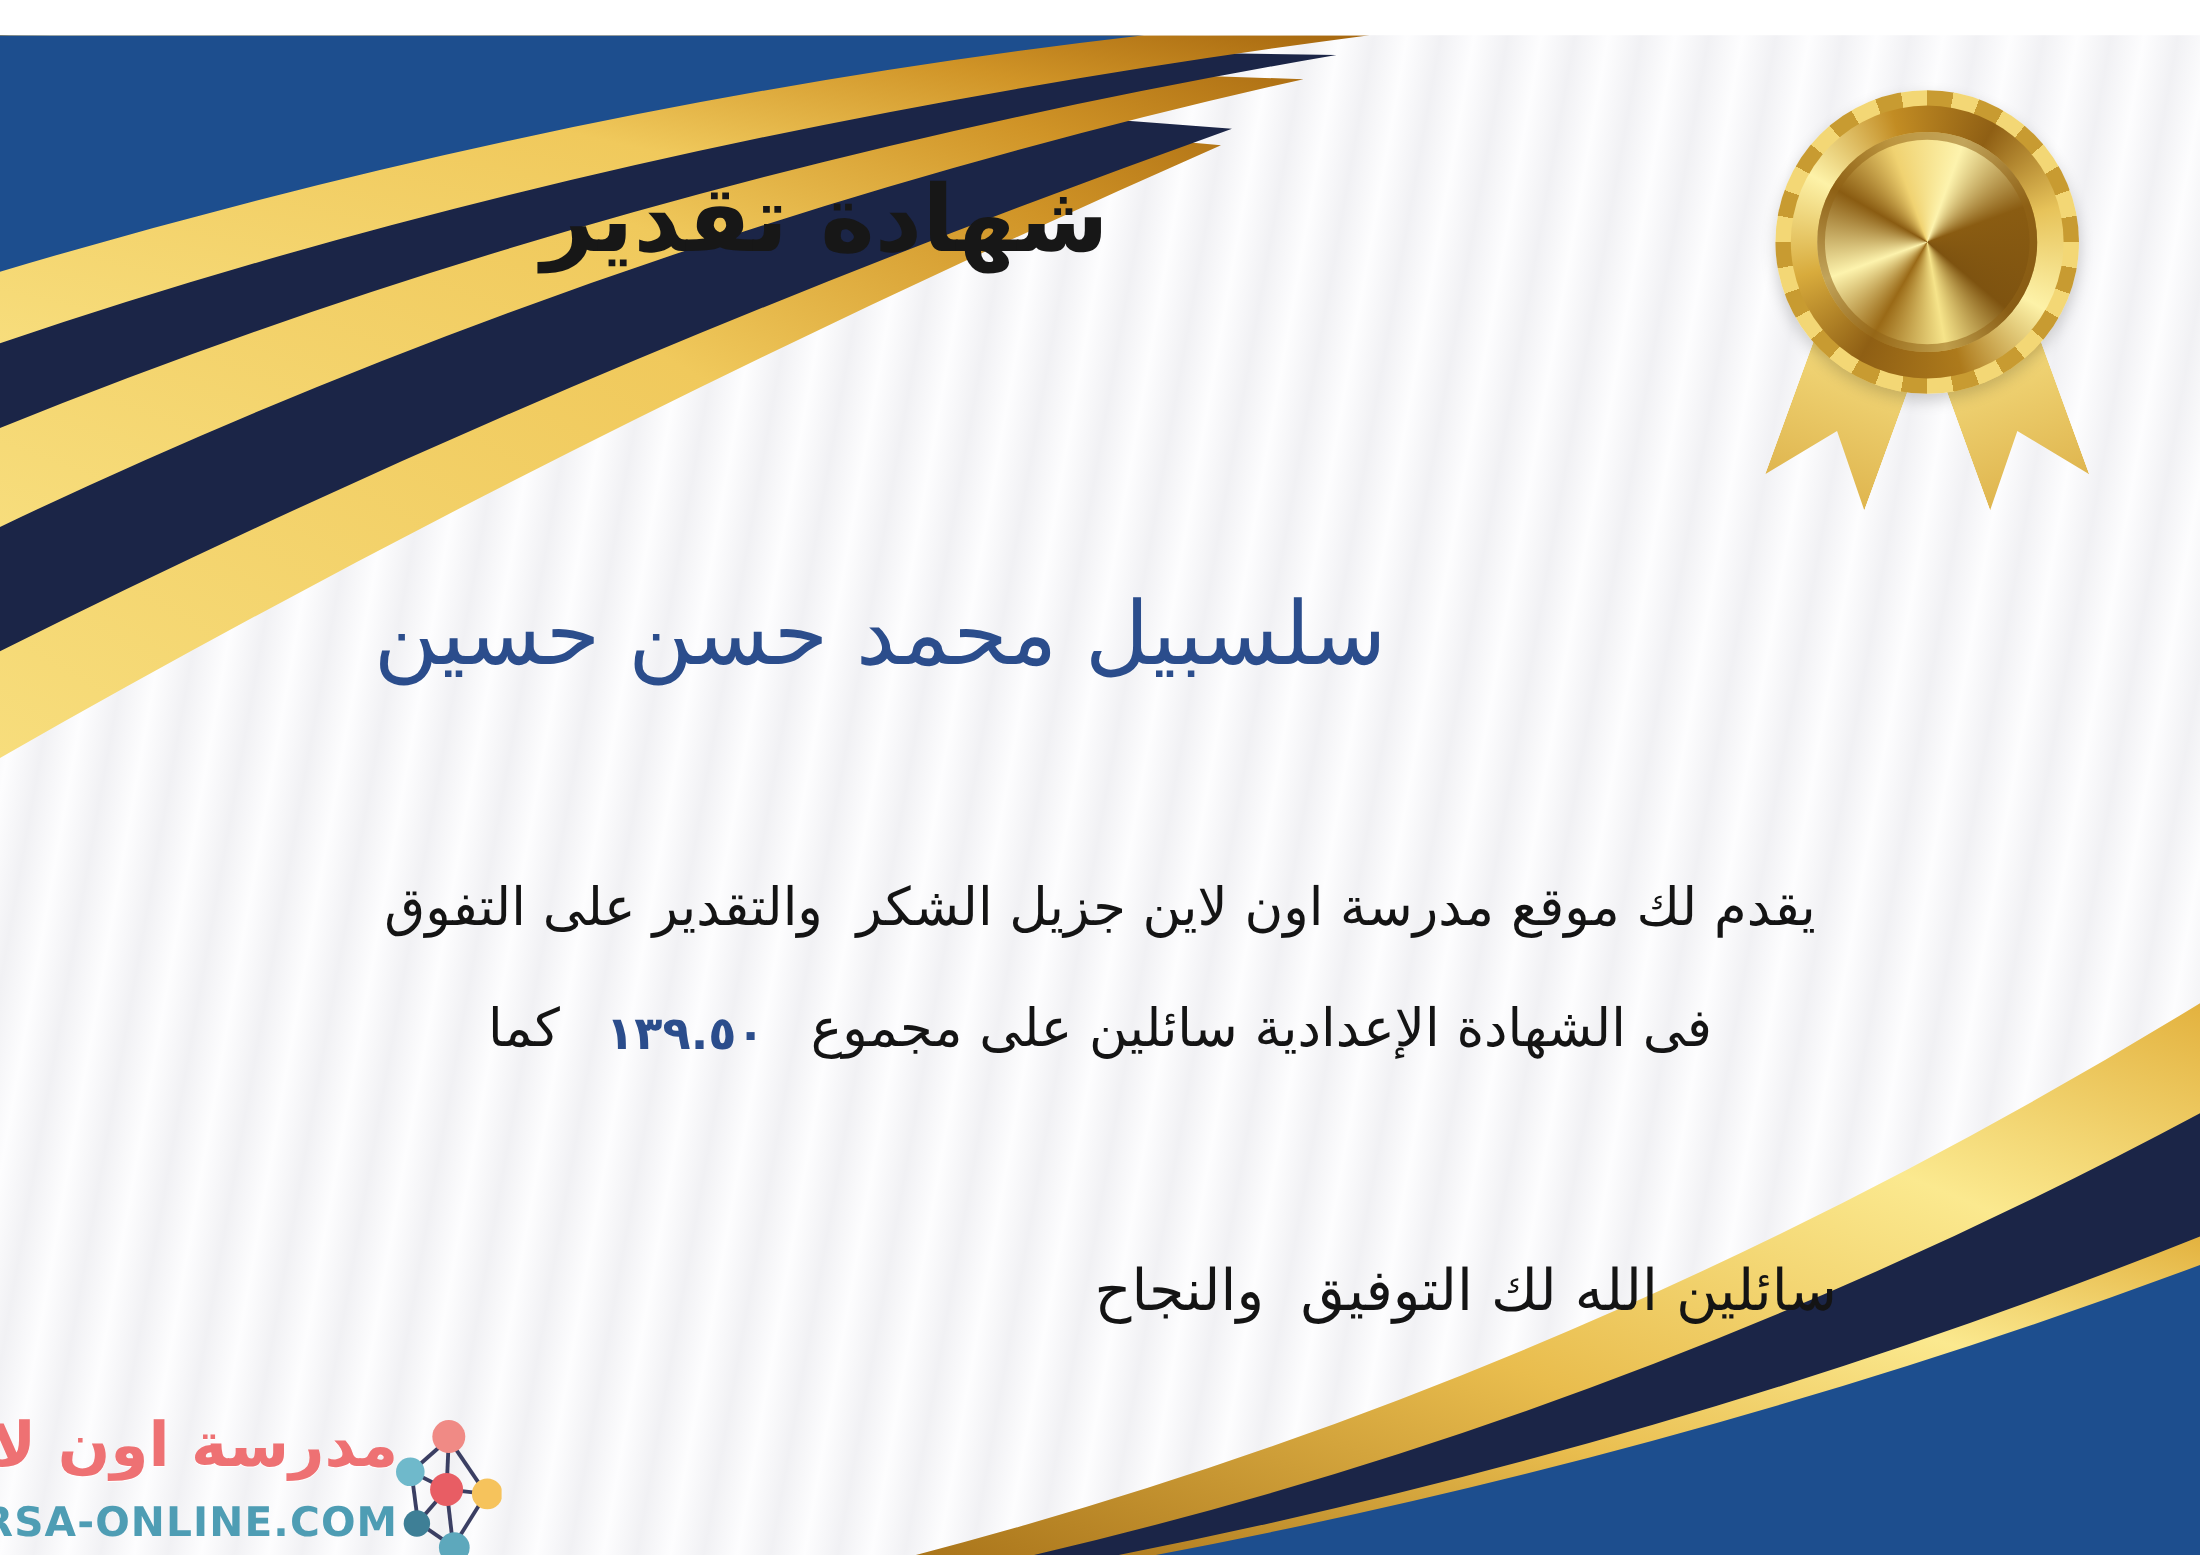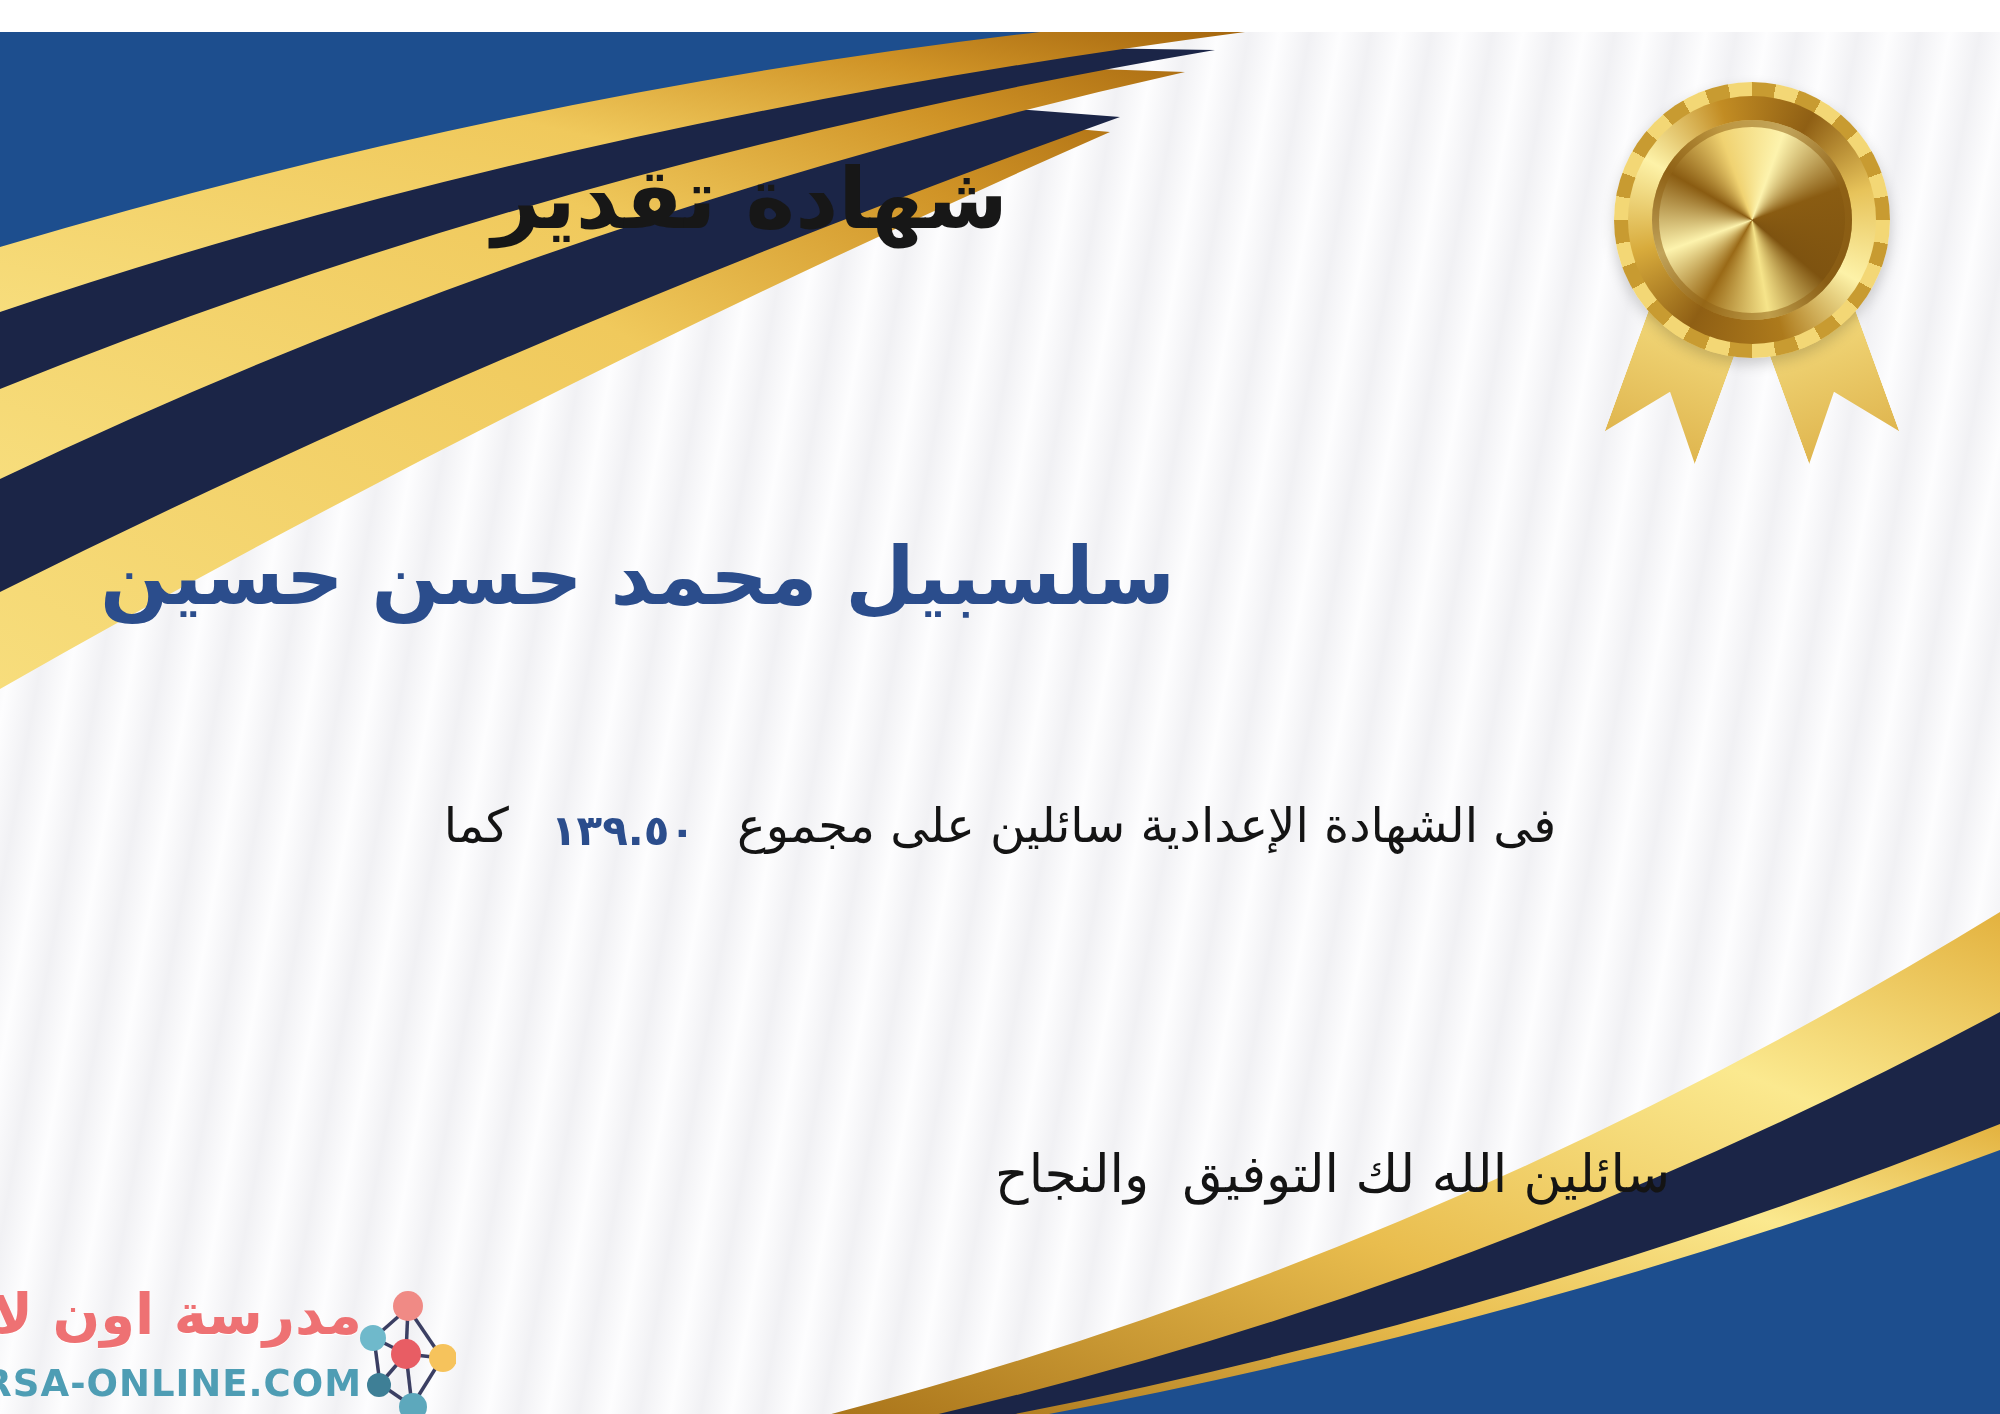--- a/index.html
+++ b/index.html
@@ -11,22 +11,22 @@
     margin-top: 32px;
   }
   svg.decor{position:absolute;left:0;top:0;width:2000px;height:1414px;display:block;}
 
   
   .cert-title{
     position:absolute;left:0;top:118px;width:1500px;text-align:center;
     font-size:84px;font-weight:bold;color:#171717;direction:rtl;white-space:nowrap;
   }
   .cert-name{
-    position:absolute;left:100px;top:498px;width:1400px;text-align:left;
-    font-size:80px;font-weight:bold;color:#2b4d8c;direction:rtl;white-space:nowrap;
+    position:absolute;left:100px;top:498px;width:1400px;text-align:center;
+    font-size:80px;font-weight:normal;color:#2b4d8c;direction:rtl;white-space:nowrap;
   }
   .cert-body{
     position:absolute;left:40px;top:738px;width:1920px;text-align:center;
     font-size:48px;color:#141414;direction:rtl;line-height:110px;white-space:nowrap;
   }
   .cert-body .score{
     font-size:42px;font-weight:bold;color:#2b4d8c;margin:0 42px;
     display:inline-block;position:relative;top:3px;
   }
   .cert-closing{
@@ -98,20 +98,21 @@
     <div class="medal-outer"></div>
     <div class="medal-mid"></div>
     <div class="medal-core"></div>
   </div>
 
   <div class="cert-title">شهادة تقدير</div>
 
   <div class="cert-name">سلسبيل محمد حسن حسين</div>
 
   <div class="cert-body">
+    <div>يقدم لك موقع مدرسة اون لاين جزيل الشكر &nbsp;والتقدير على التفوق</div>
     <div>
       <span>فى الشهادة الإعدادية سائلين على مجموع</span><span class="score">١٣٩.٥٠</span><span>كما</span>
     </div>
   </div>
 
   <div class="cert-closing">سائلين الله لك التوفيق &nbsp;والنجاح</div>
 
   <div class="logo">
     <div class="logo-ar">مدرسة اون لاين</div>
     <div class="logo-url">MADRSA-ONLINE.COM</div>

